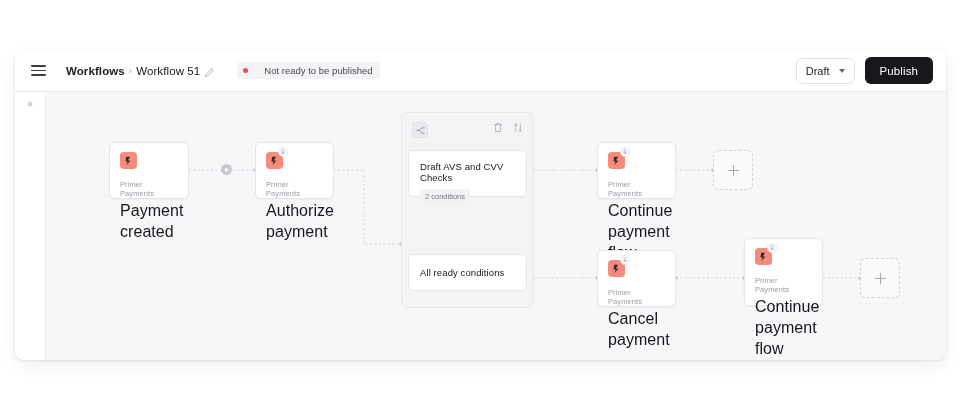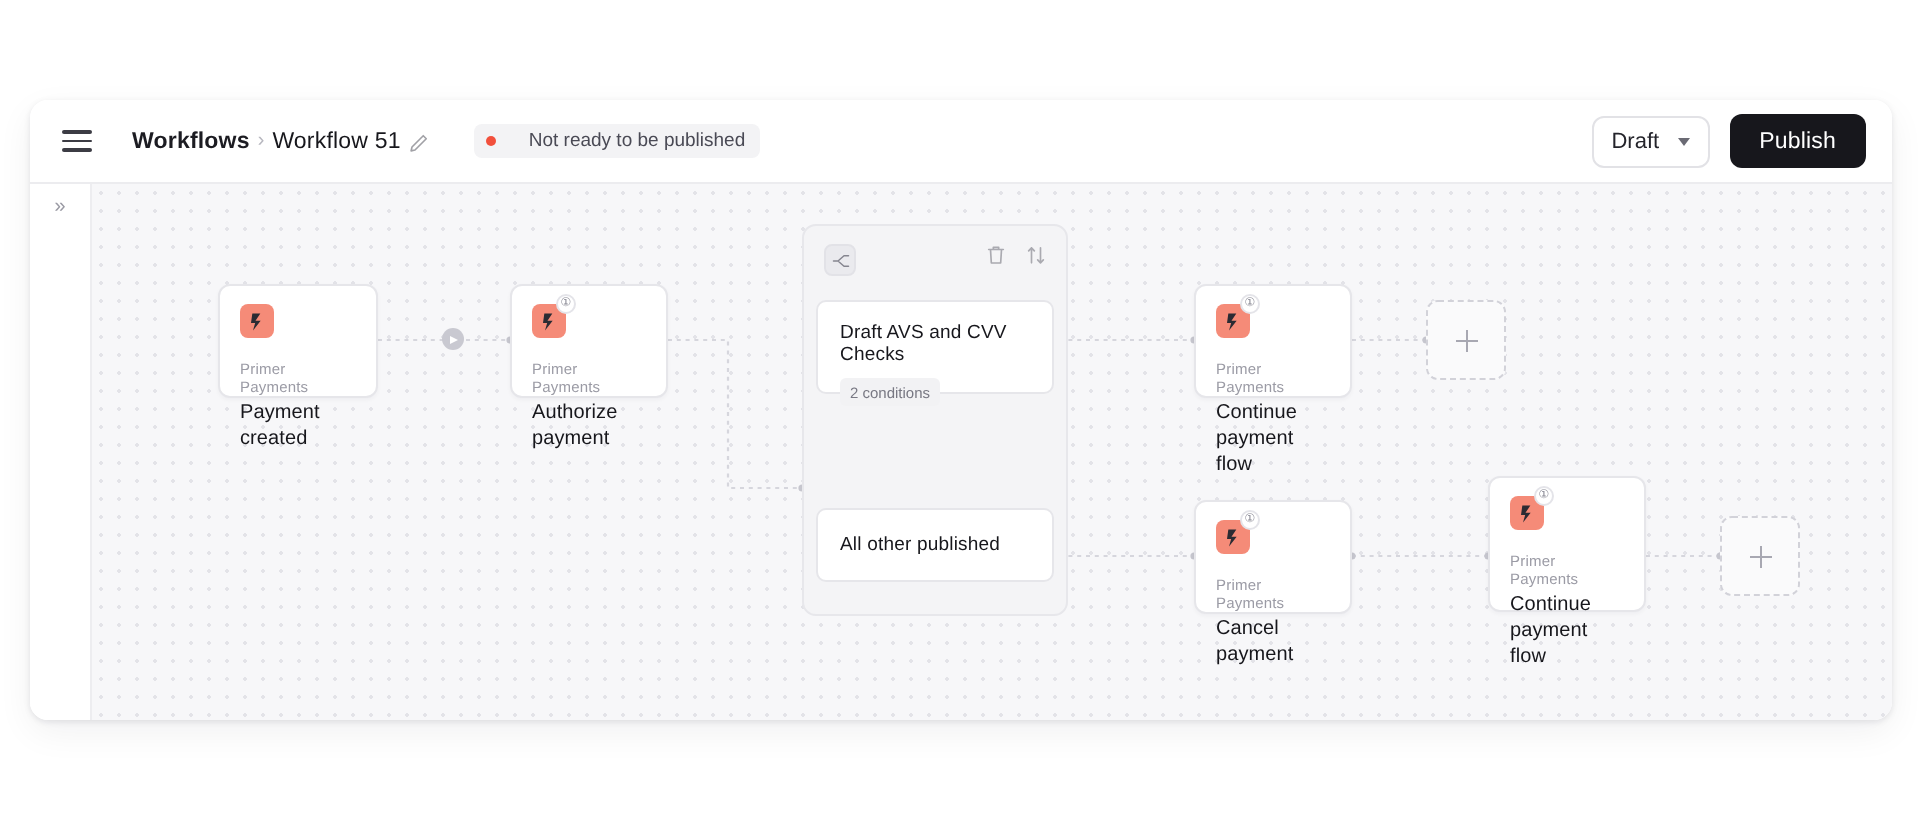--- a/index.html
+++ b/index.html
@@ -146,21 +146,21 @@
     position: absolute;
     right: -5px; top: -5px;
     width: 10px; height: 10px;
     border-radius: 50%;
     background: #ffffff;
     border: 1px solid #e4e4e9;
     display: flex; align-items: center; justify-content: center;
     font-size: 6px; color: #8a8a95; line-height: 1;
   }
   .node-sub { font-size: 7.5px; color: #9b9ba5; margin-bottom: 2px; letter-spacing: .1px; }
-  .node-title { font-size: 10px; color: #17171c; line-height: 1.32; letter-spacing: .05px; }
+  .node-title { font-size: 16px; color: #17171c; line-height: 1.32; letter-spacing: .05px; }
 
   
   .condition-group {
     position: absolute;
     background: #f4f4f6;
     border: 1px solid #e7e7eb;
     border-radius: 7px;
     padding: 9px 10px 10px 10px;
   }
   .cond-head { display: flex; align-items: flex-start; }
@@ -350,21 +350,21 @@
         </div>
         <div class="cond-label">Condition</div>
       </div>
 
       <div class="cond-branch" style="left:362px; top:58px; width:119px; height:47px;">
         <div class="branch-title">Draft AVS and CVV Checks</div>
         <span class="branch-chip">2 conditions</span>
       </div>
 
       <div class="cond-branch" style="left:362px; top:162px; width:119px; height:37px; display:flex; align-items:center;">
-        <div class="branch-title">All other published</div>
+        <div class="branch-title">All ready conditions</div>
       </div>
 
       <div class="node" style="left:551px; top:50px; width:79px; height:57px;">
         <div class="node-icon-wrap">
           <div class="node-icon">
             <svg width="9" height="10" viewBox="0 0 10 12" fill="none">
               <path d="M2.2 0.9 L7.0 0.9 L4.1 5.3 L7.2 5.3 L2.6 11.1 L3.9 6.6 L1.4 6.6 Z" fill="#2b2b33"></path>
             </svg>
           </div>
           <div class="node-badge">①</div>

